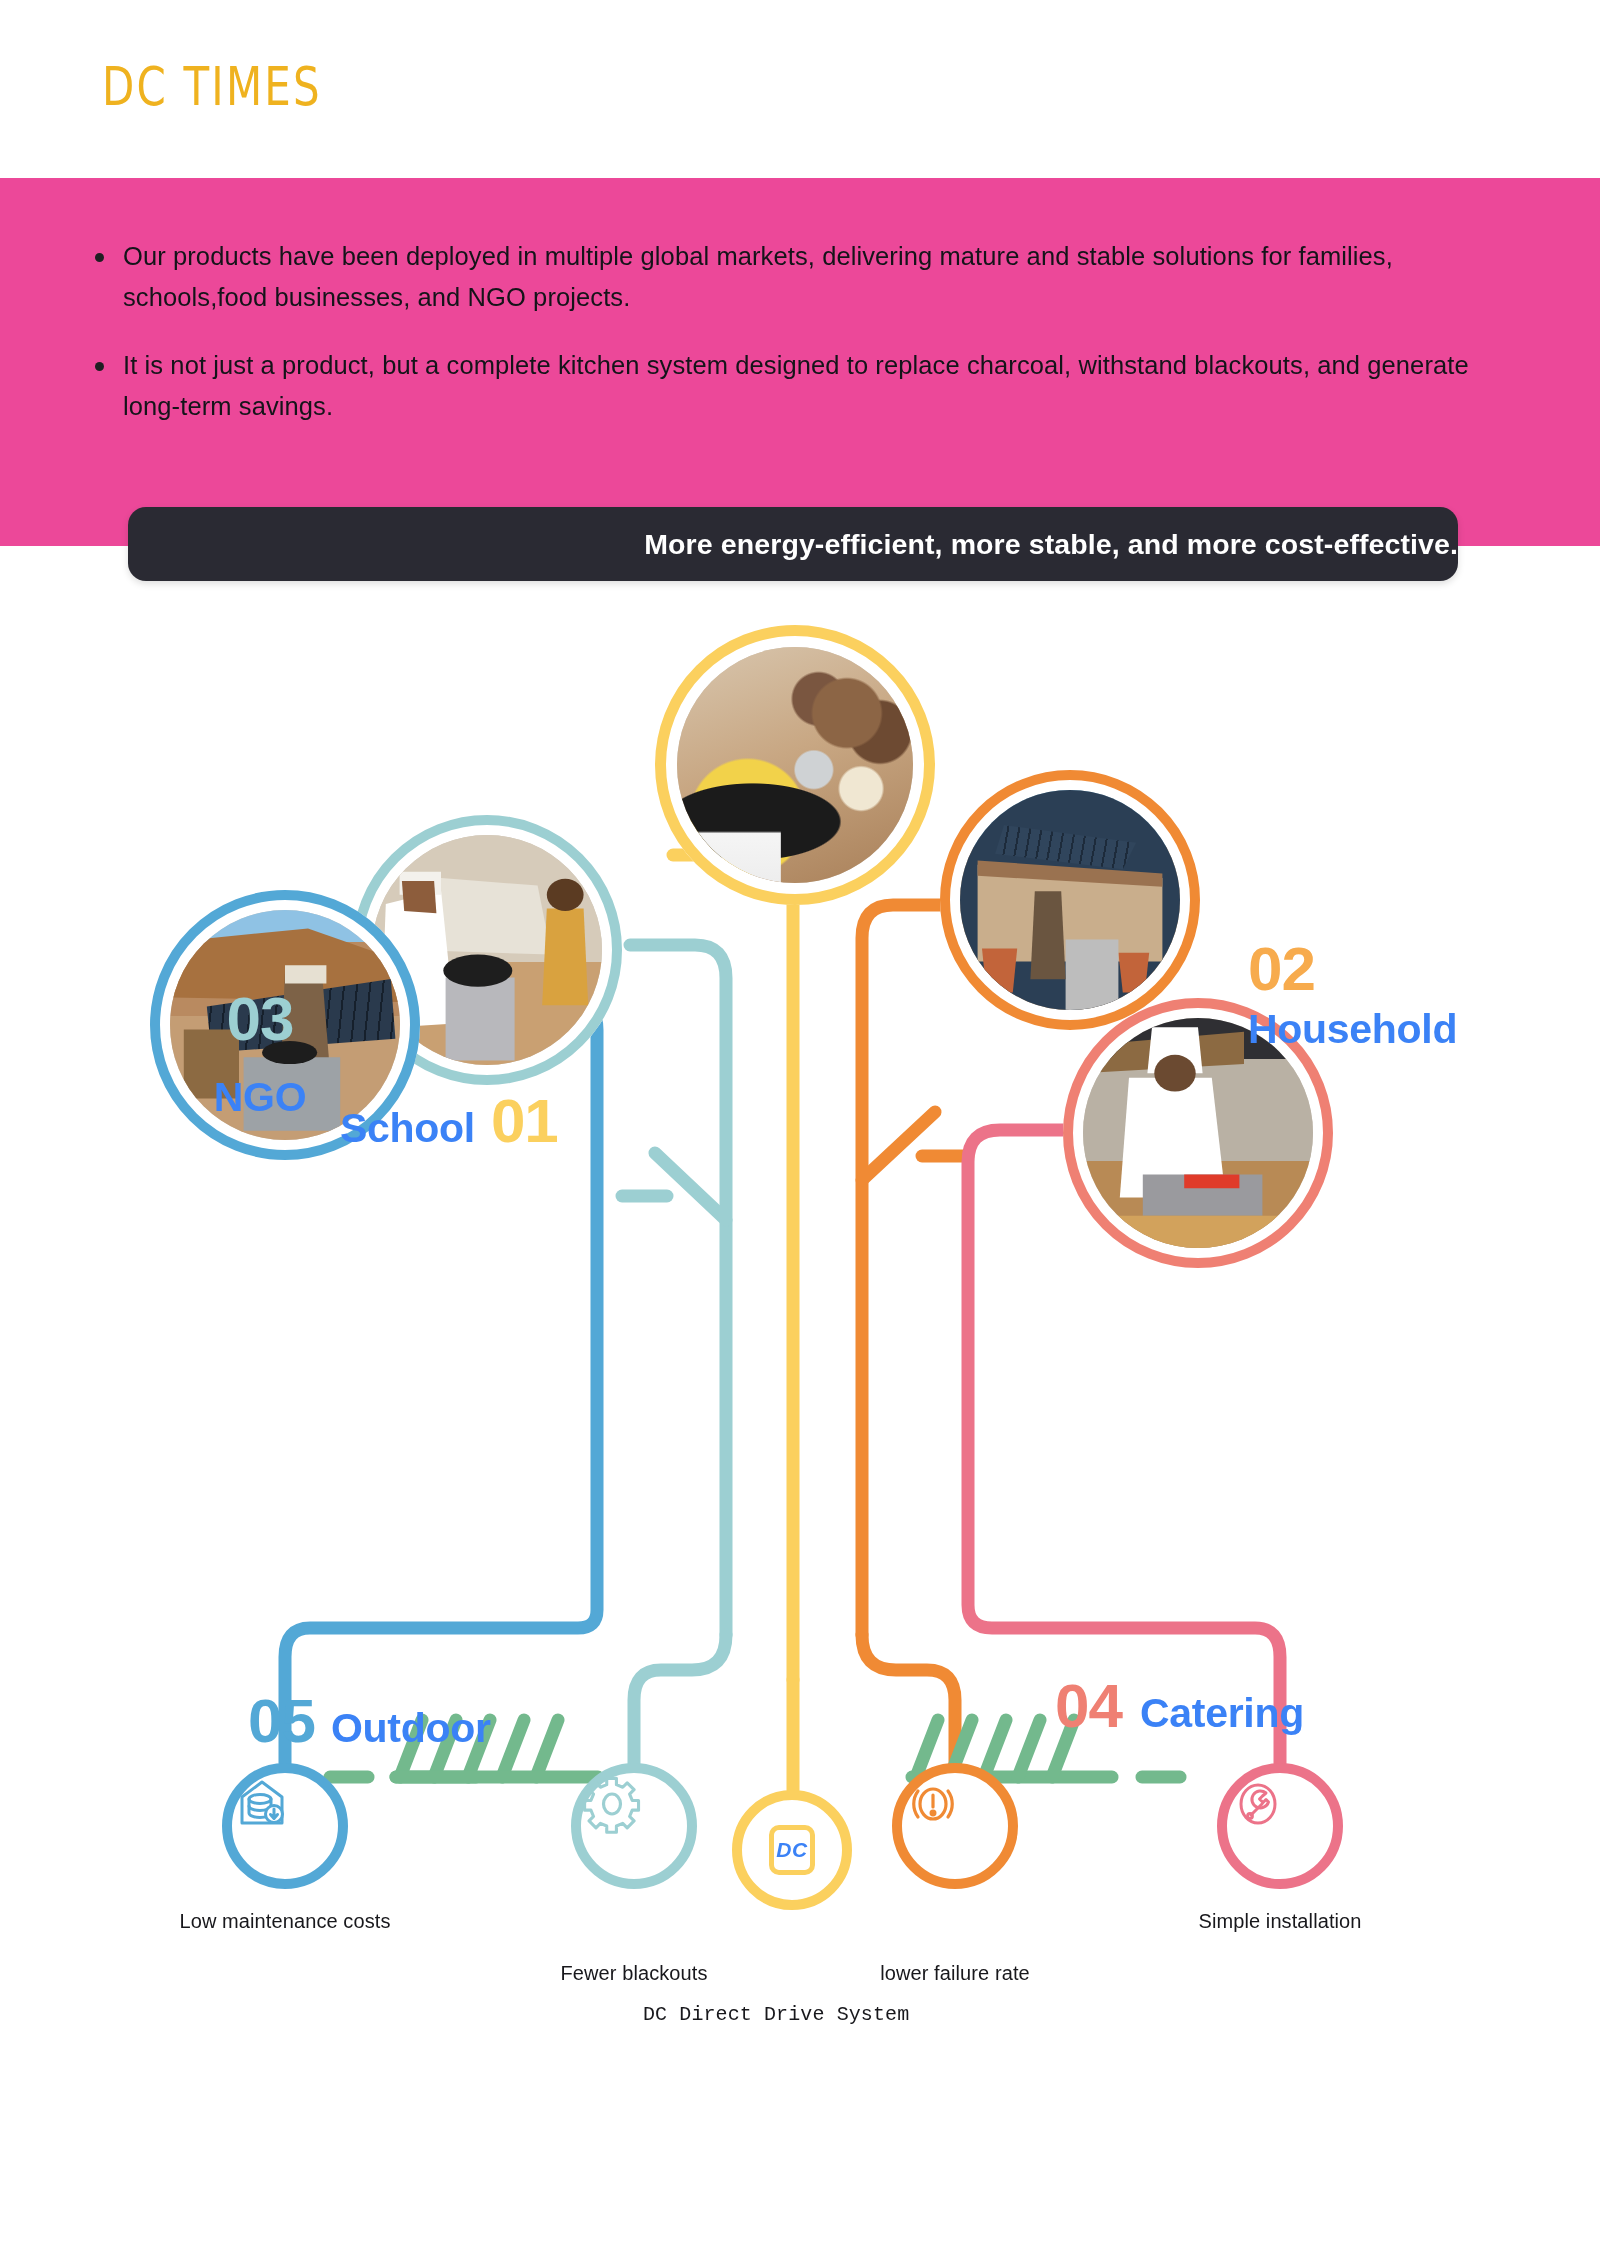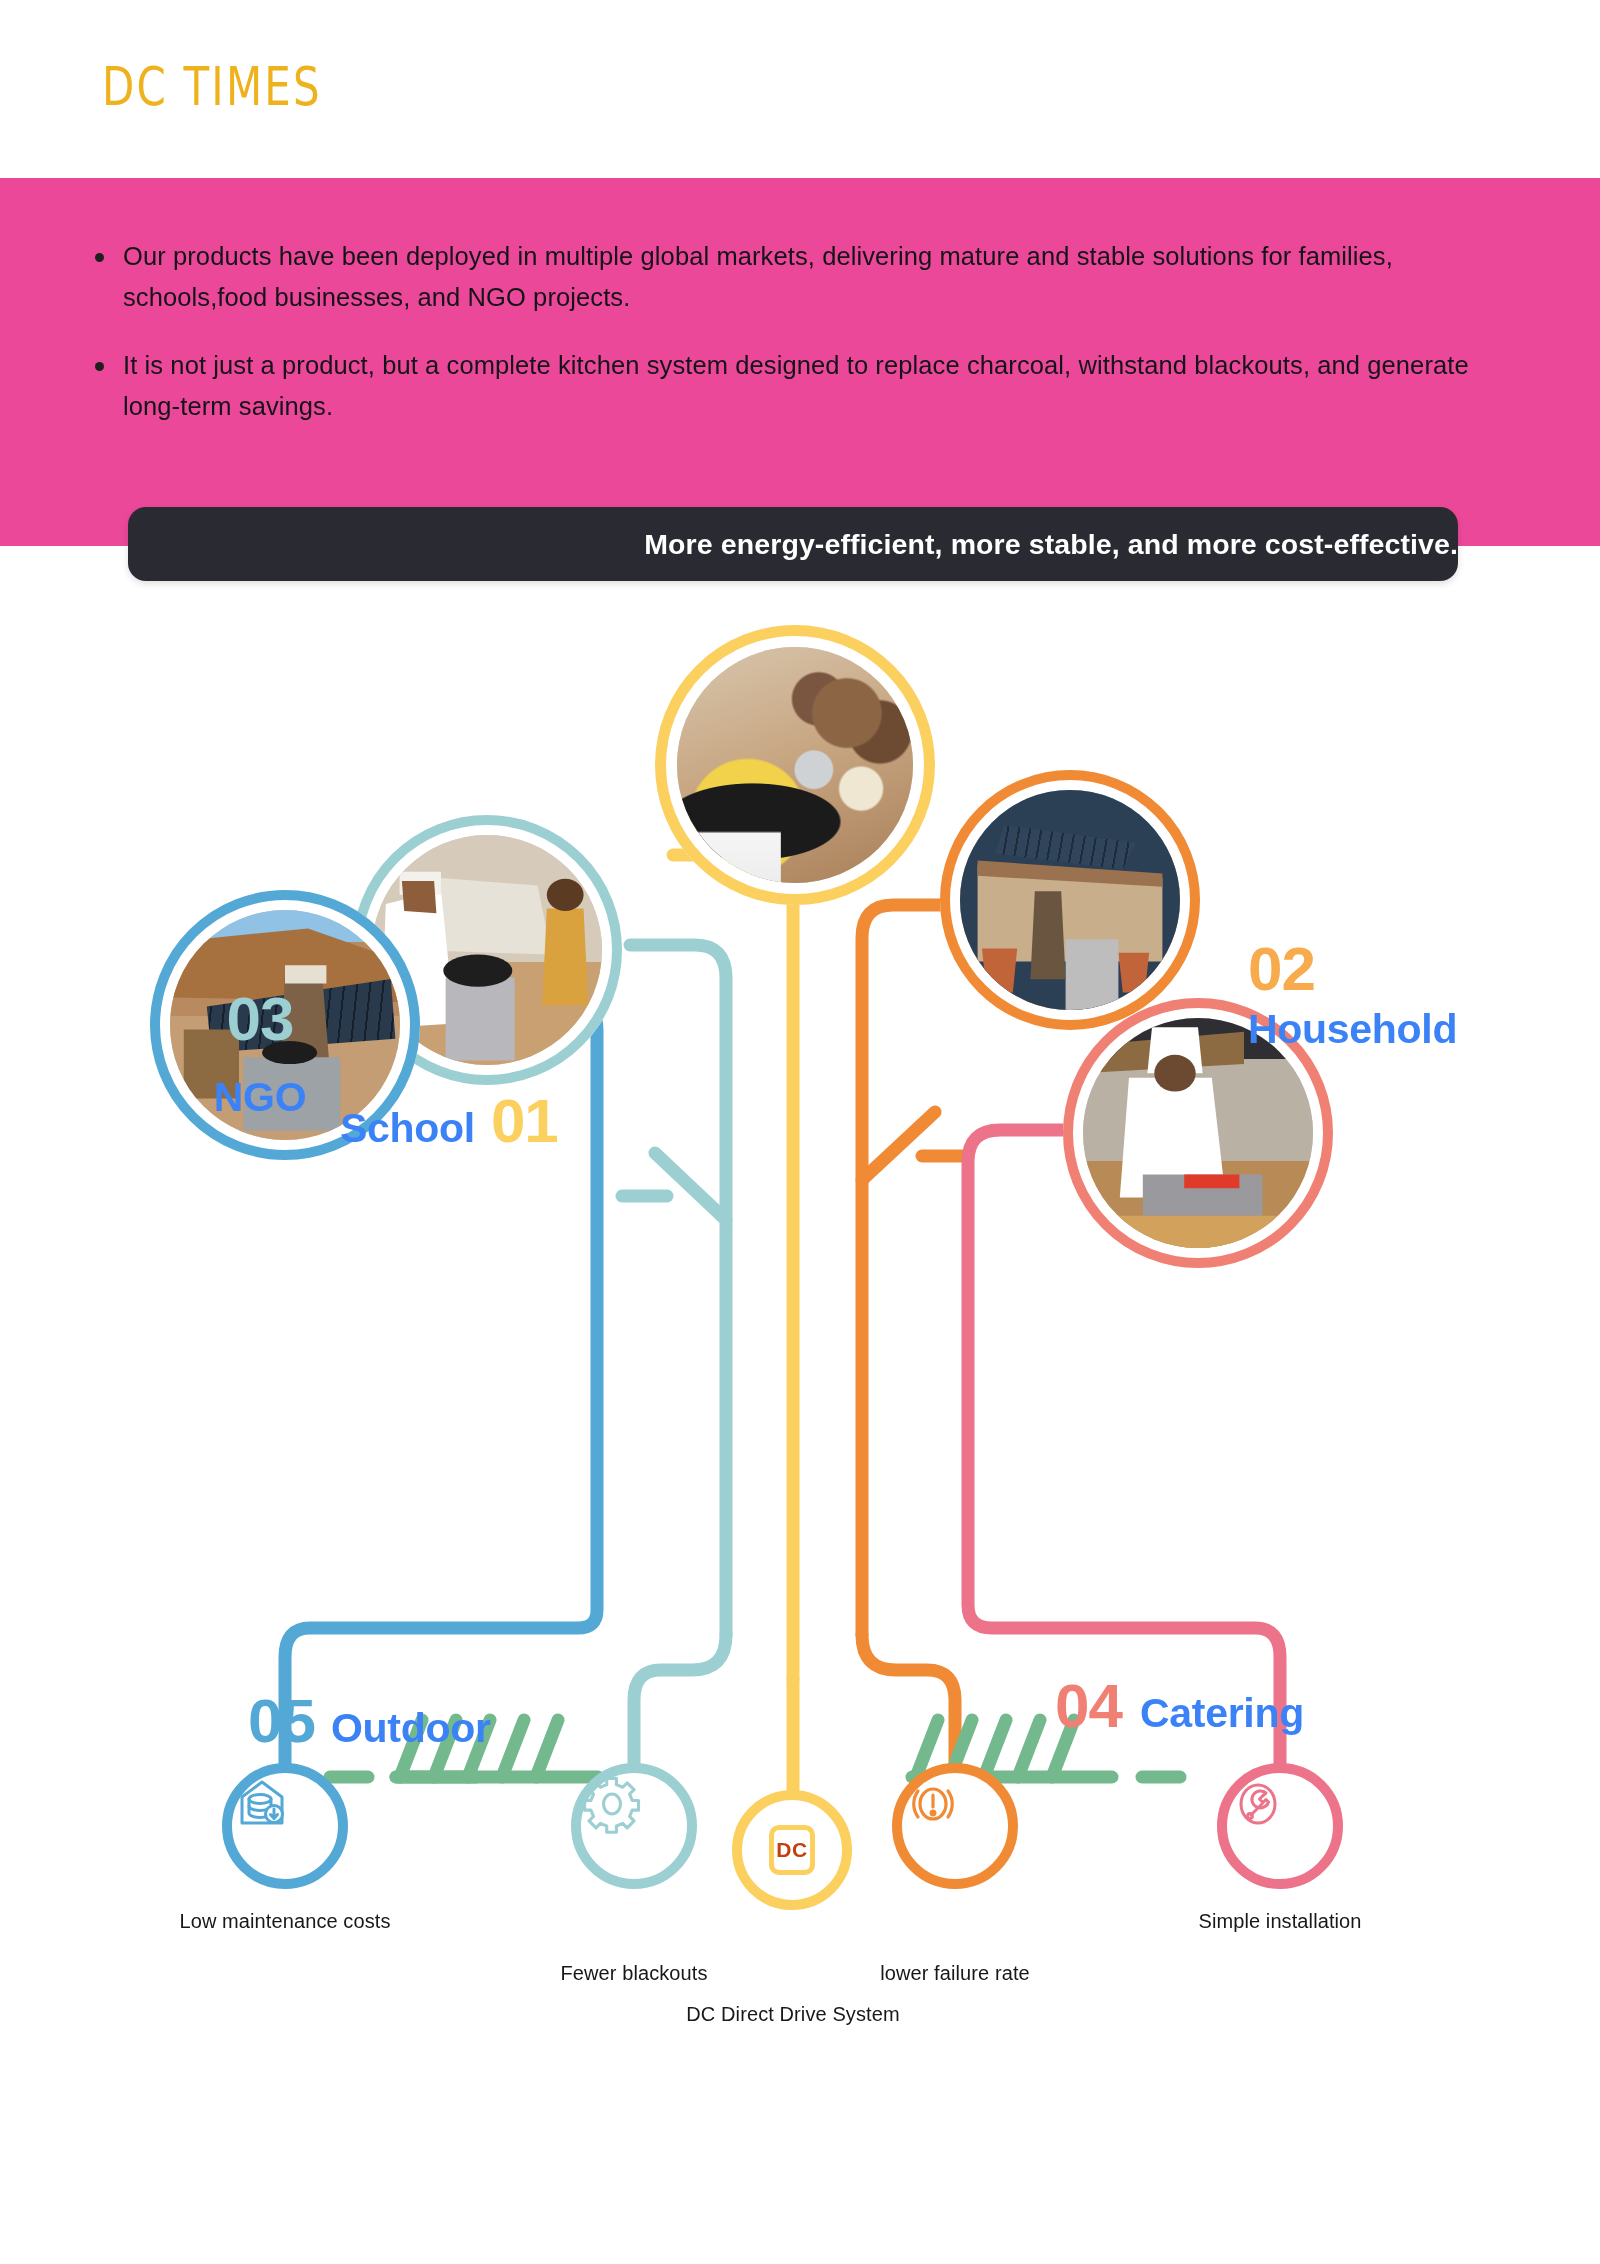--- a/index.html
+++ b/index.html
@@ -322,23 +322,23 @@
             <path d="M26 5 h10 v6.5 l6.5 2.7 4.6-4.6 7.1 7.1 -4.6 4.6 2.7 6.5 h6.5 v10 h-6.5 l-2.7 6.5 4.6 4.6 -7.1 7.1 -4.6-4.6 -6.5 2.7 v6.5 h-10 v-6.5 l-6.5-2.7 -4.6 4.6 -7.1-7.1 4.6-4.6 -2.7-6.5 H3.2 v-10 h6.5 l2.7-6.5 -4.6-4.6 7.1-7.1 4.6 4.6 6.5-2.7 Z" transform="translate(0.5,0.5) scale(0.97)"></path>
             <ellipse cx="31" cy="31" rx="8.5" ry="10"></ellipse>
           </g>
         </svg>
       </div>
       <div class="lbl" style="left:469px; top:1362px; width:330px; text-align:center;">Fewer blackouts</div>
     </div>
 
     <div class="feat">
       <div class="circ" style="left:732px; top:1190px; width:120px; height:120px; border:10px solid #fbd05e;">
-        <div class="dcbox" style="border:5px solid #fbd05e; color:#c2410c;">DC</div>
-      </div>
-      <div class="lbl" style="left:628px; top:1403px; width:330px; text-align:center;">DC Direct Drive System</div>
+        <div class="dcbox" style="border:5px solid #fbd05e; color:#3b82f6;font-style:italic;">DC</div>
+      </div>
+      <div class="lbl" style="left:643px; top:1403px; width:330px; font-family:Liberation Mono, monospace;">DC Direct Drive System</div>
     </div>
 
     <div class="feat">
       <div class="circ" style="left:892px; top:1163px; width:126px; height:126px; border:10px solid #f08a34;">
         <svg width="62" height="62" viewBox="0 0 62 62">
           <g fill="none" stroke="#f08a34" stroke-width="3.2" stroke-linecap="round">
             <ellipse cx="31" cy="31" rx="13" ry="15"></ellipse>
             <path d="M31 22 L31 34"></path>
             <circle cx="31" cy="40" r="1.9" fill="#f08a34"></circle>
             <path d="M16 18 a22 22 0 0 0 0 26"></path>

